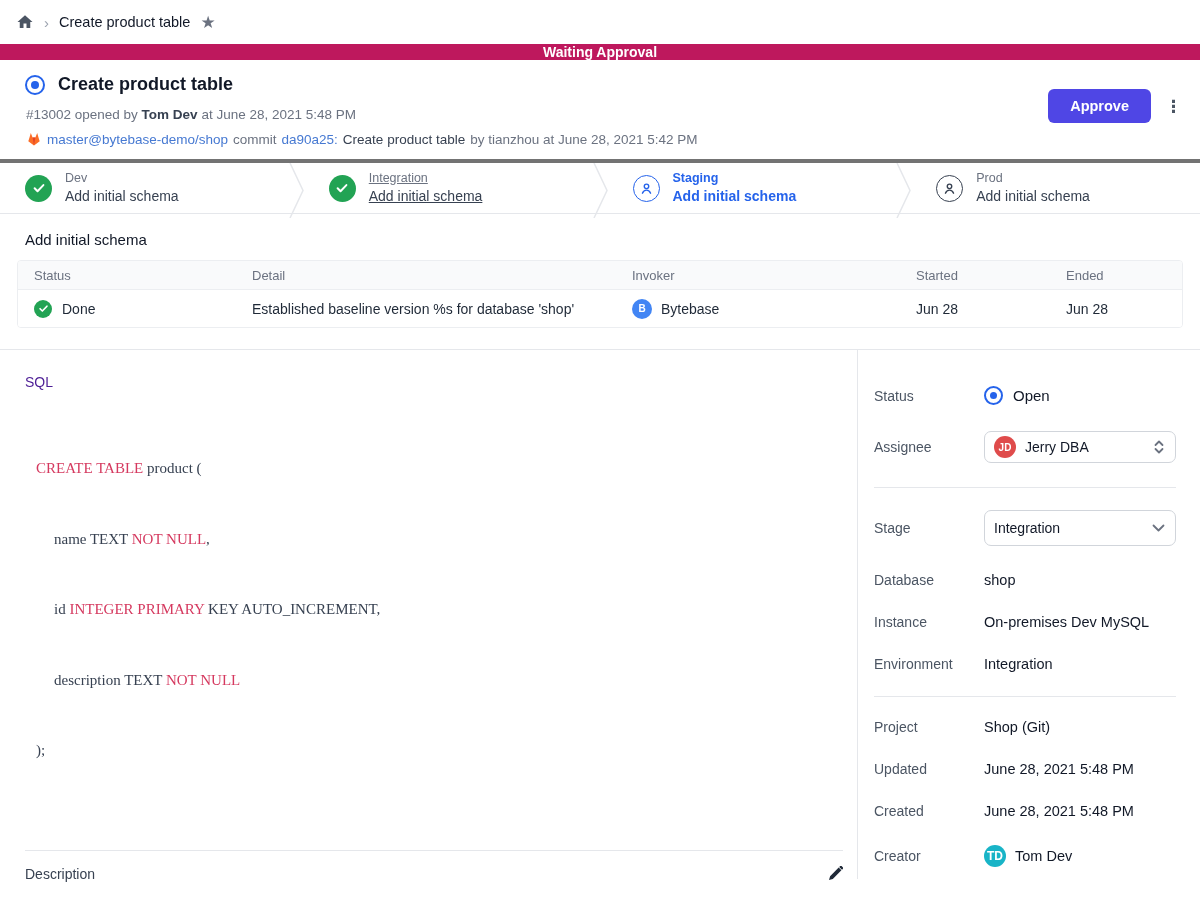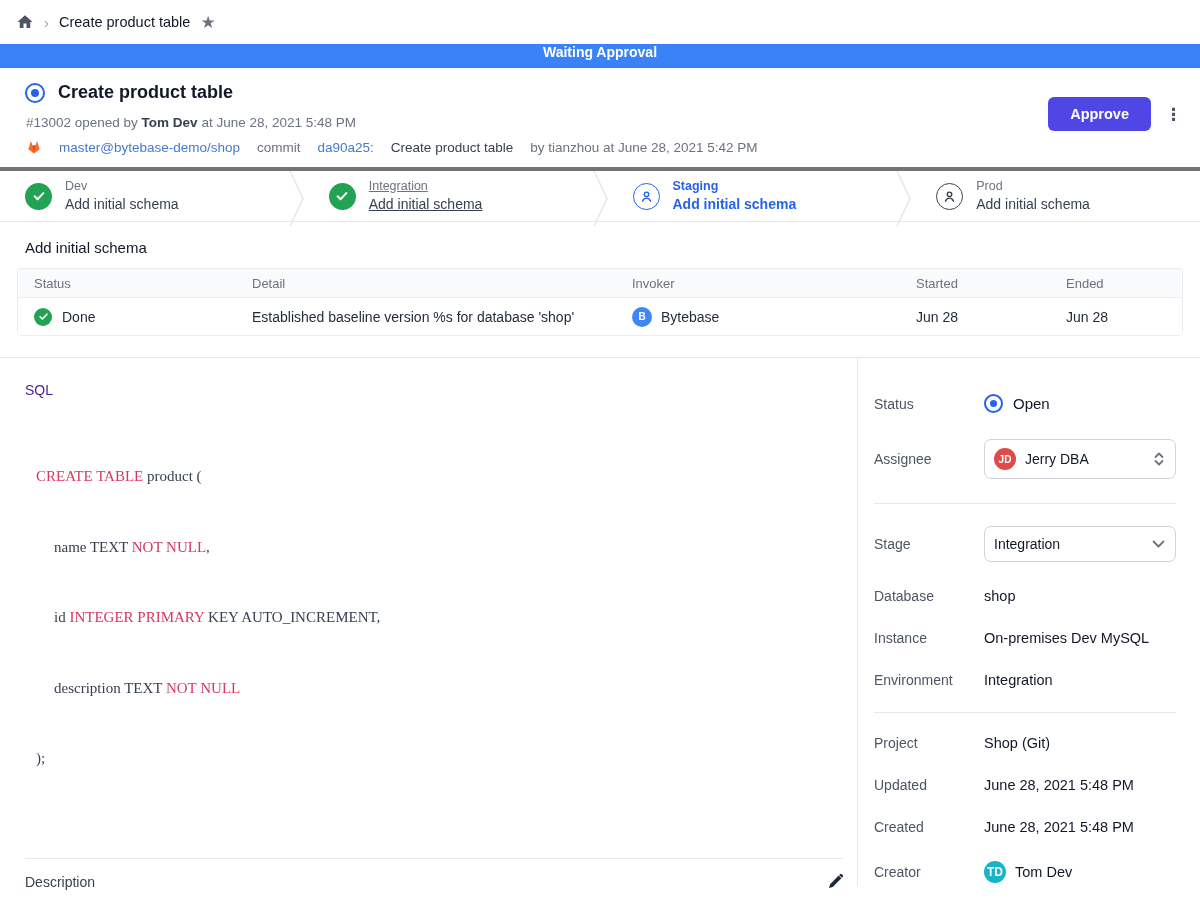--- a/index.html
+++ b/index.html
@@ -7,33 +7,33 @@
     font-family:"Liberation Sans","DejaVu Sans",sans-serif; color:#1f2937; }
 
   
   .crumb-bar { height:44px; display:flex; align-items:center; padding:0 16px; gap:10px; }
   .crumb-home { width:18px; height:18px; color:#4b5563; cursor:pointer; }
   .crumb-sep { color:#9ca3af; font-size:15px; }
   .crumb-title { font-size:14.5px; color:#111827; font-weight:500; }
   .crumb-star { color:#6b7280; font-size:17px; cursor:pointer; }
 
   
-  .banner { height:24px; background:#3b82f6; color:#fff; font-size:14px; font-weight:700;
-    display:flex; justify-content:center; }
+  .banner { height:16px; background:#be185d; color:#fff; font-size:14px; font-weight:700;
+    display:flex; align-items:center; justify-content:center; }
 
   
   .header { padding:14px 24px 12px 25px; position:relative; }
   .title-row { display:flex; align-items:center; gap:13px; }
   .open-dot { width:20px; height:20px; border:2px solid #2563eb; border-radius:50%;
     display:flex; align-items:center; justify-content:center; flex:none; }
   .open-dot::after { content:""; width:8px; height:8px; border-radius:50%; background:#2563eb; }
   .issue-title { font-size:18px; font-weight:700; color:#111827; }
   .meta-line { margin:12px 0 0 1px; font-size:13.5px; color:#6b7280; }
   .meta-line .author { color:#374151; font-weight:600; }
-  .git-line { margin:9px 0 0 1px; font-size:13.5px; color:#6b7280; display:flex; align-items:center; gap:17px; }
+  .git-line { margin:9px 0 0 1px; font-size:13.5px; color:#6b7280; display:flex; align-items:center; gap:5px; }
   .git-line .lnk { color:#4679d2; cursor:pointer; }
   .git-line .msg { color:#374151; }
   .gitlab-icon { width:16px; height:16px; flex:none; }
   .header-actions { position:absolute; right:18px; top:29px; display:flex; align-items:center; gap:14px; }
   .approve-btn { background:#4f46e5; color:#fff; border:none; border-radius:6px;
     font-size:14.5px; font-weight:600; padding:9px 22px; cursor:pointer;
     font-family:inherit; }
   .dots { color:#4b5563; font-size:17px; font-weight:700; letter-spacing:0; cursor:pointer; line-height:1; }
 
   
@@ -87,21 +87,21 @@
   .sb-row { display:flex; align-items:center; margin-top:26px; }
   .sb-row:first-child { margin-top:14px; }
   .sb-label { width:110px; flex:none; font-size:14px; color:#4b5563; }
   .sb-value { font-size:14.5px; color:#111827; font-weight:500; }
   .sb-rule { border:none; border-top:1px solid #e5e7eb; margin-top:24px; }
   .status-val { display:flex; align-items:center; gap:10px; }
   .open-dot-sm { width:19px; height:19px; border:2px solid #2563eb; border-radius:50%;
     display:flex; align-items:center; justify-content:center; flex:none; }
   .open-dot-sm::after { content:""; width:7px; height:7px; border-radius:50%; background:#2563eb; }
   .status-text { font-size:15px; color:#111827; }
-  .select-box { width:192px; height:40px; border:1px solid #d1d5db; border-radius:7px; background:#fff;
+  .select-box { width:192px; height:32px; border:1px solid #d1d5db; border-radius:7px; background:#fff;
     display:flex; align-items:center; gap:9px; padding:0 10px 0 9px; cursor:pointer; }
   .select-box .grow { flex:1; }
   .av-jd { width:22px; height:22px; background:#df4b4b; font-size:10px; }
   .av-td { width:22px; height:22px; background:#18b4c7; font-size:12px; }
   .sel-name { font-size:14px; color:#111827; }
   .caret { color:#6b7280; flex:none; }
   .creator-val { display:flex; align-items:center; gap:9px; }
 </style>
 </head>
 <body>

